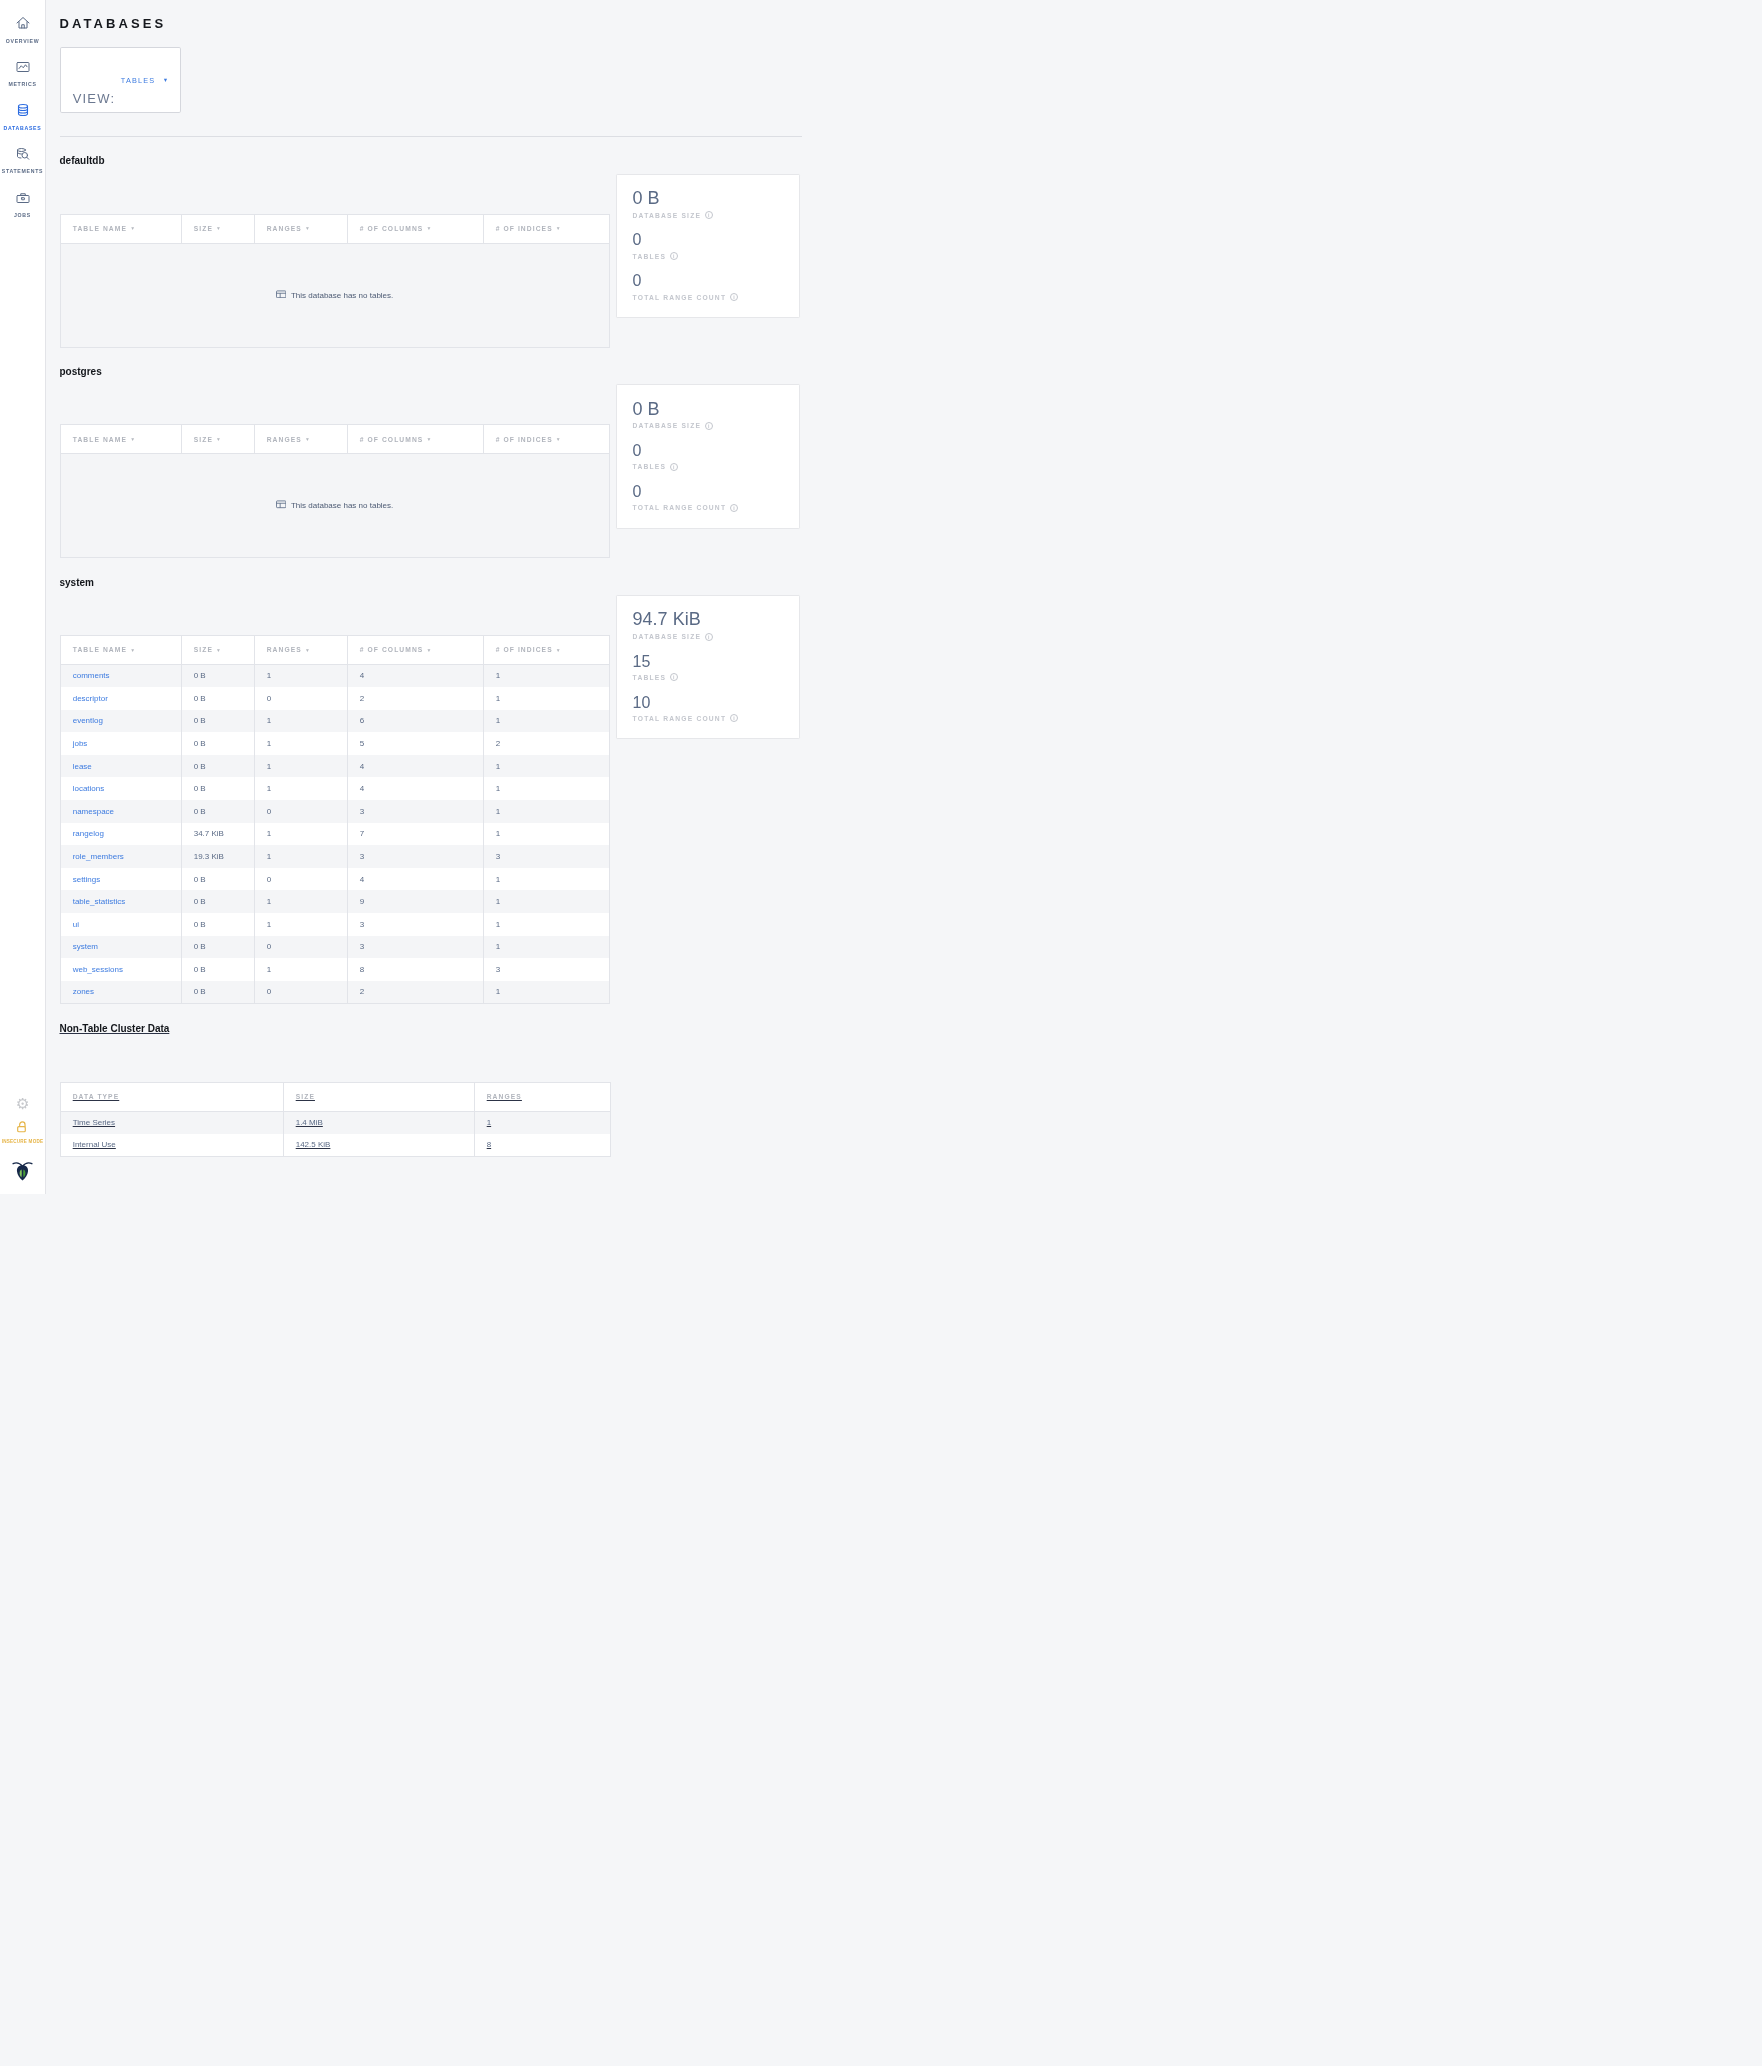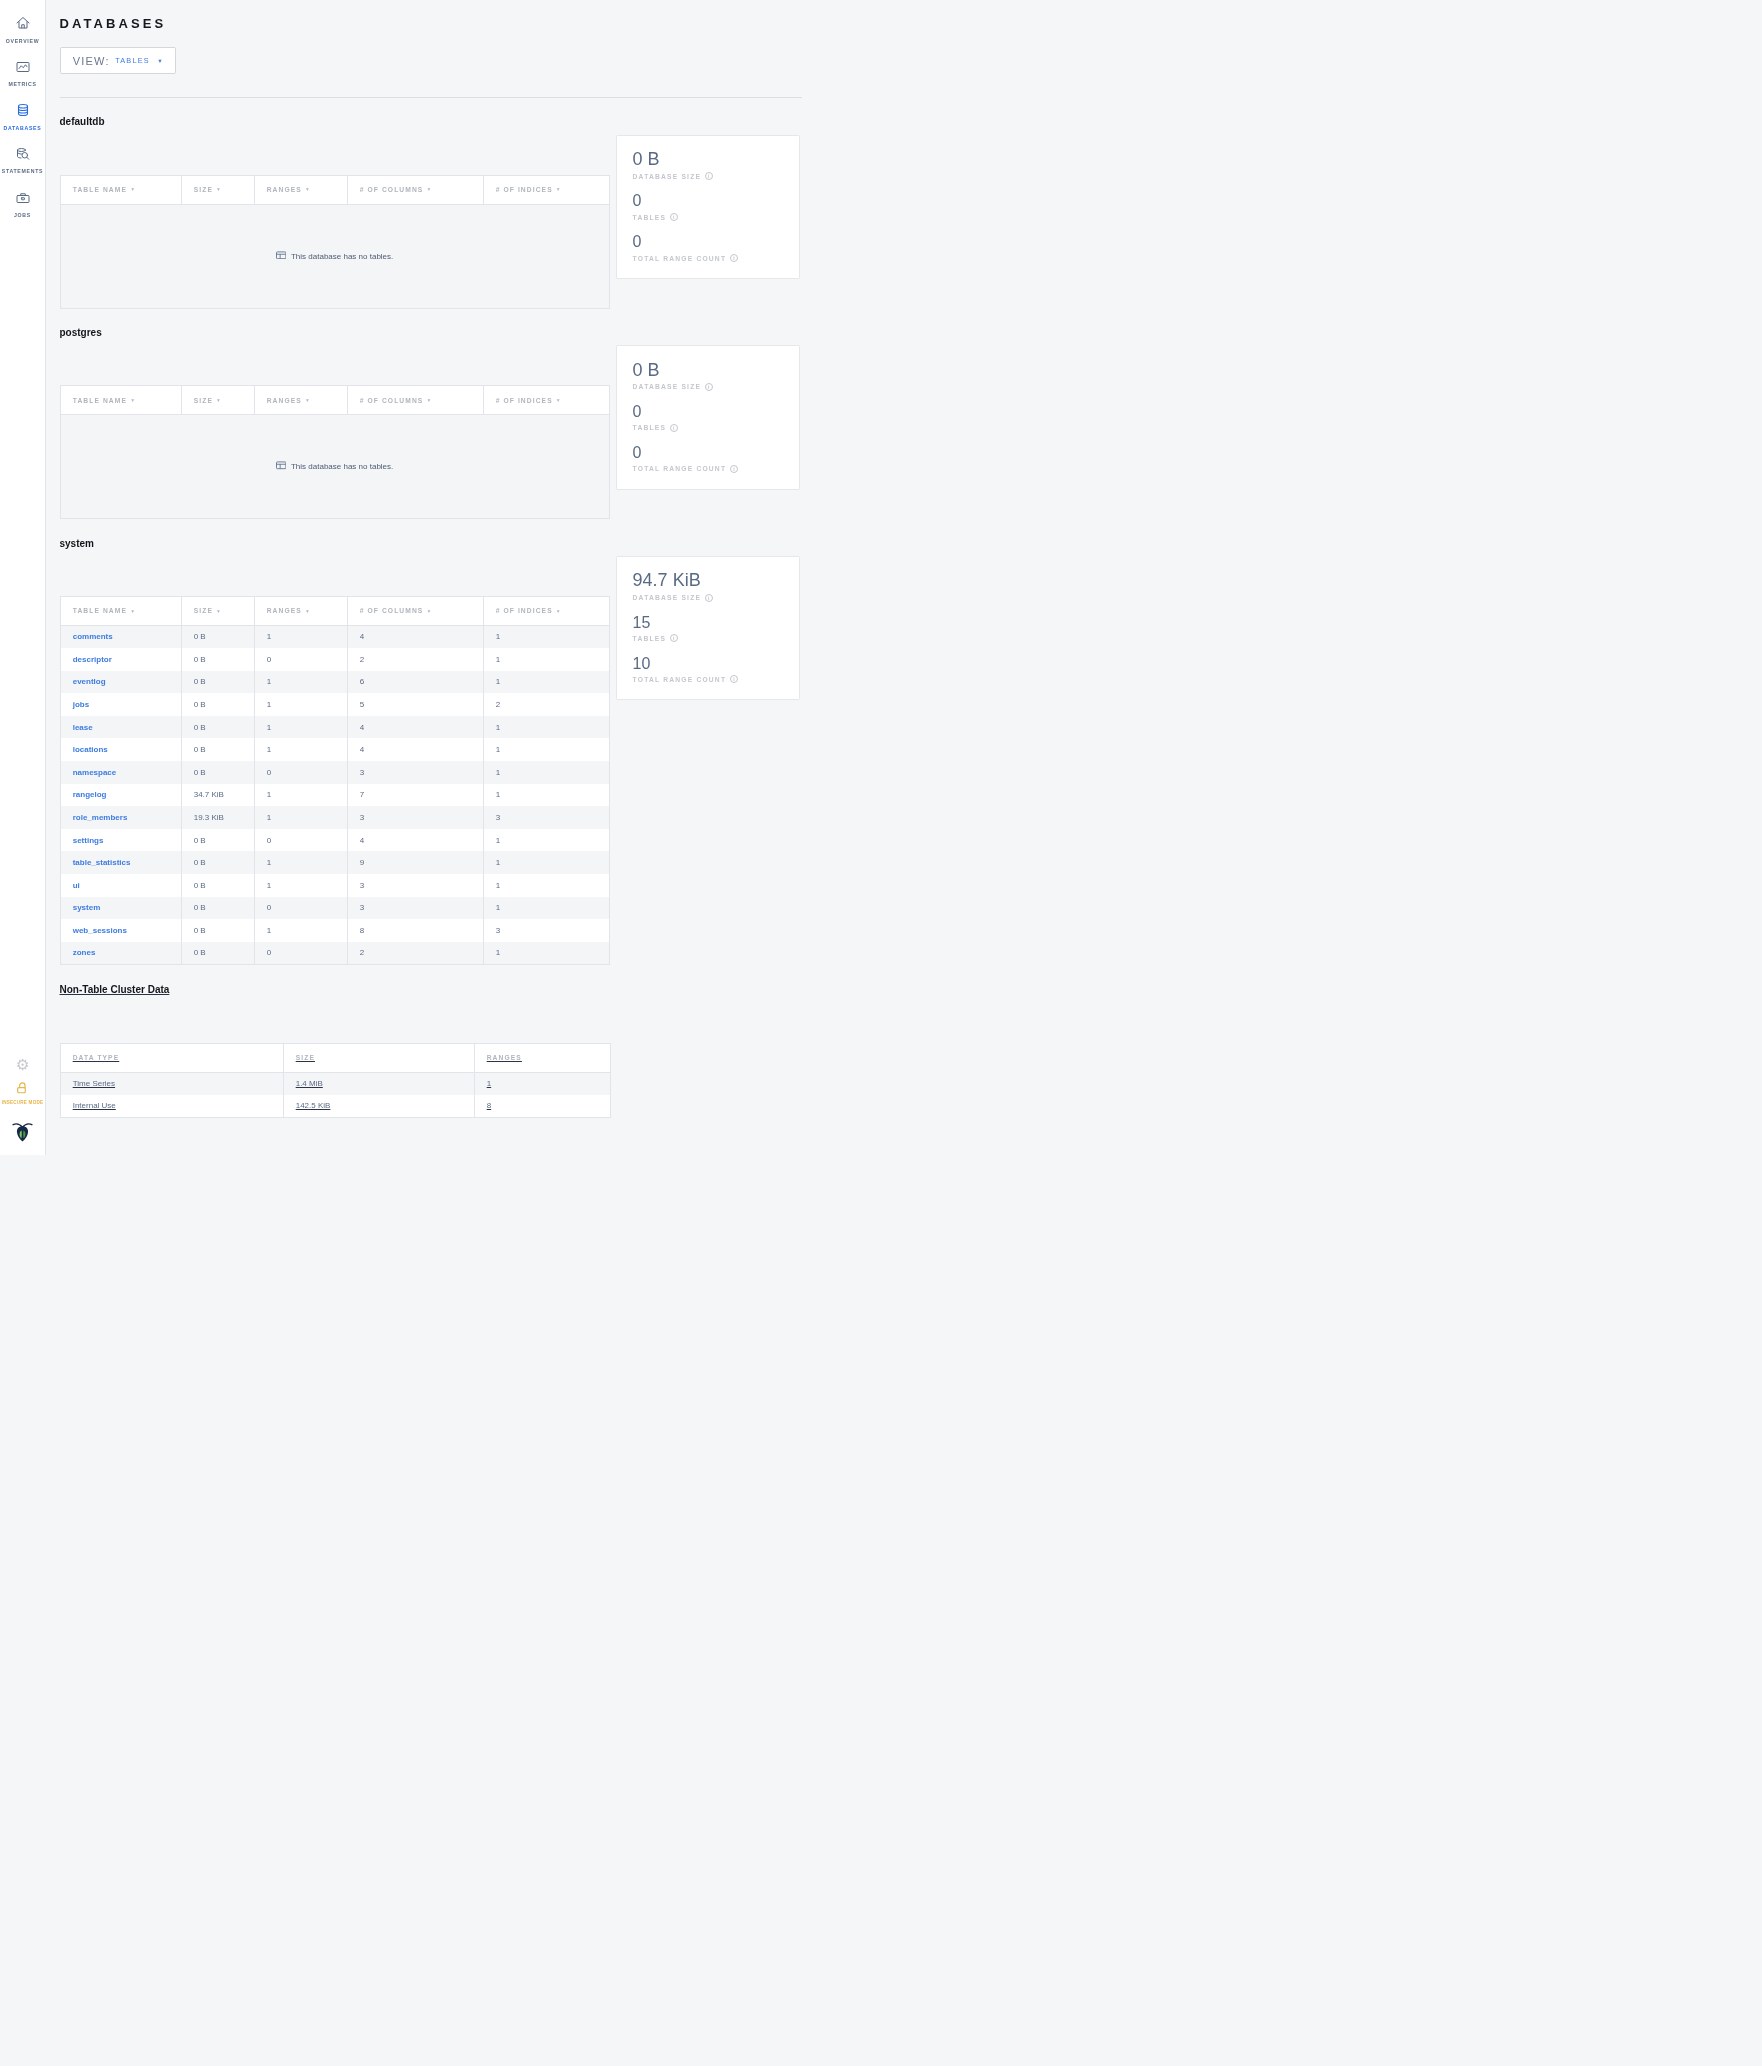--- a/index.html
+++ b/index.html
@@ -28,21 +28,21 @@
   .insecure-label { margin-top:3.1px; font-size:4.6px; font-weight:700; letter-spacing:0.2px; color:var(--warning-yellow,#e6b548); text-align:center; }
   .logo-wrap { margin-top:14.7px; }
 
   
   .content { flex:1; padding:11px 0 37px 13.5px; }
   .page-title { font-size:13px; font-weight:700; letter-spacing:3.1px; color:#16191e; margin:4.9px 0 16px; }
   .view-btn {
     display:inline-flex; align-items:center; background:#fff;
     border:0.6px solid #d5d7dd; border-radius:1.8px; padding:6.7px 12.2px; cursor:pointer;
   }
-  .view-btn .view-label { font-size:11px; letter-spacing:1.2px; color:#6b7890; }
+  .view-btn .view-label { font-size:13px; letter-spacing:1.2px; color:#6b7890;margin-top:36px; }
   .view-btn .view-value { font-size:7.3px; letter-spacing:1.2px; color:var(--link-blue,#3e7ce0); margin-left:5.5px; }
   .view-btn .dd-caret { font-size:5.5px; color:var(--link-blue,#3e7ce0); margin-left:7.3px; }
   .top-divider { width:742px; height:0.6px; background:#dcdee3; margin-top:23px; }
 
   .db-section { margin-top:18.4px; }
   .section-title { font-size:10px; font-weight:700; color:#13161b; margin-bottom:7.3px; }
   .section-body { display:flex; align-items:flex-start; }
 
   table.data-table { border-collapse:collapse; table-layout:fixed; width:550px; background:transparent;margin-top:40px; }
   table.data-table th {
@@ -53,21 +53,21 @@
   }
   .sort-caret { font-size:4.9px; color:#b6bac0; margin-left:3.1px; vertical-align:0.6px; }
   table.data-table td {
     height:22.6px; padding-left:12.2px; font-size:8px; color:var(--slate,#56657f);
     border-left:0.6px solid var(--border,#e2e4e9); border-right:0.6px solid var(--border,#e2e4e9);
     white-space:nowrap; overflow:hidden;
   }
   table.data-table tbody tr:nth-child(odd)  td { background:var(--stripe,#f4f5f7); }
   table.data-table tbody tr:nth-child(even) td { background:#ffffff; }
   table.data-table tbody tr:last-child td { border-bottom:0.6px solid var(--border,#e2e4e9); }
-  table.data-table a.tbl-link { color:var(--link-blue,#3e7ce0); text-decoration:none; cursor:pointer;font-weight:bold; }
+  table.data-table a.tbl-link { color:var(--link-blue,#3e7ce0); text-decoration:none; cursor:pointer; }
 
   td.empty-cell { height:104px !important; background:var(--stripe,#f4f5f7) !important; border:0.6px solid var(--border,#e2e4e9); padding:0 !important; }
   .empty-box { display:flex; align-items:center; justify-content:center; gap:4.9px; font-size:8px; color:#4d5b74; }
 
   
   .stats-card {
     width:184px; margin-left:6.1px; background:#fff;
     border:0.6px solid #e6e7ea; border-radius:1.2px;
     padding:13.5px 16px 16px;
   }

